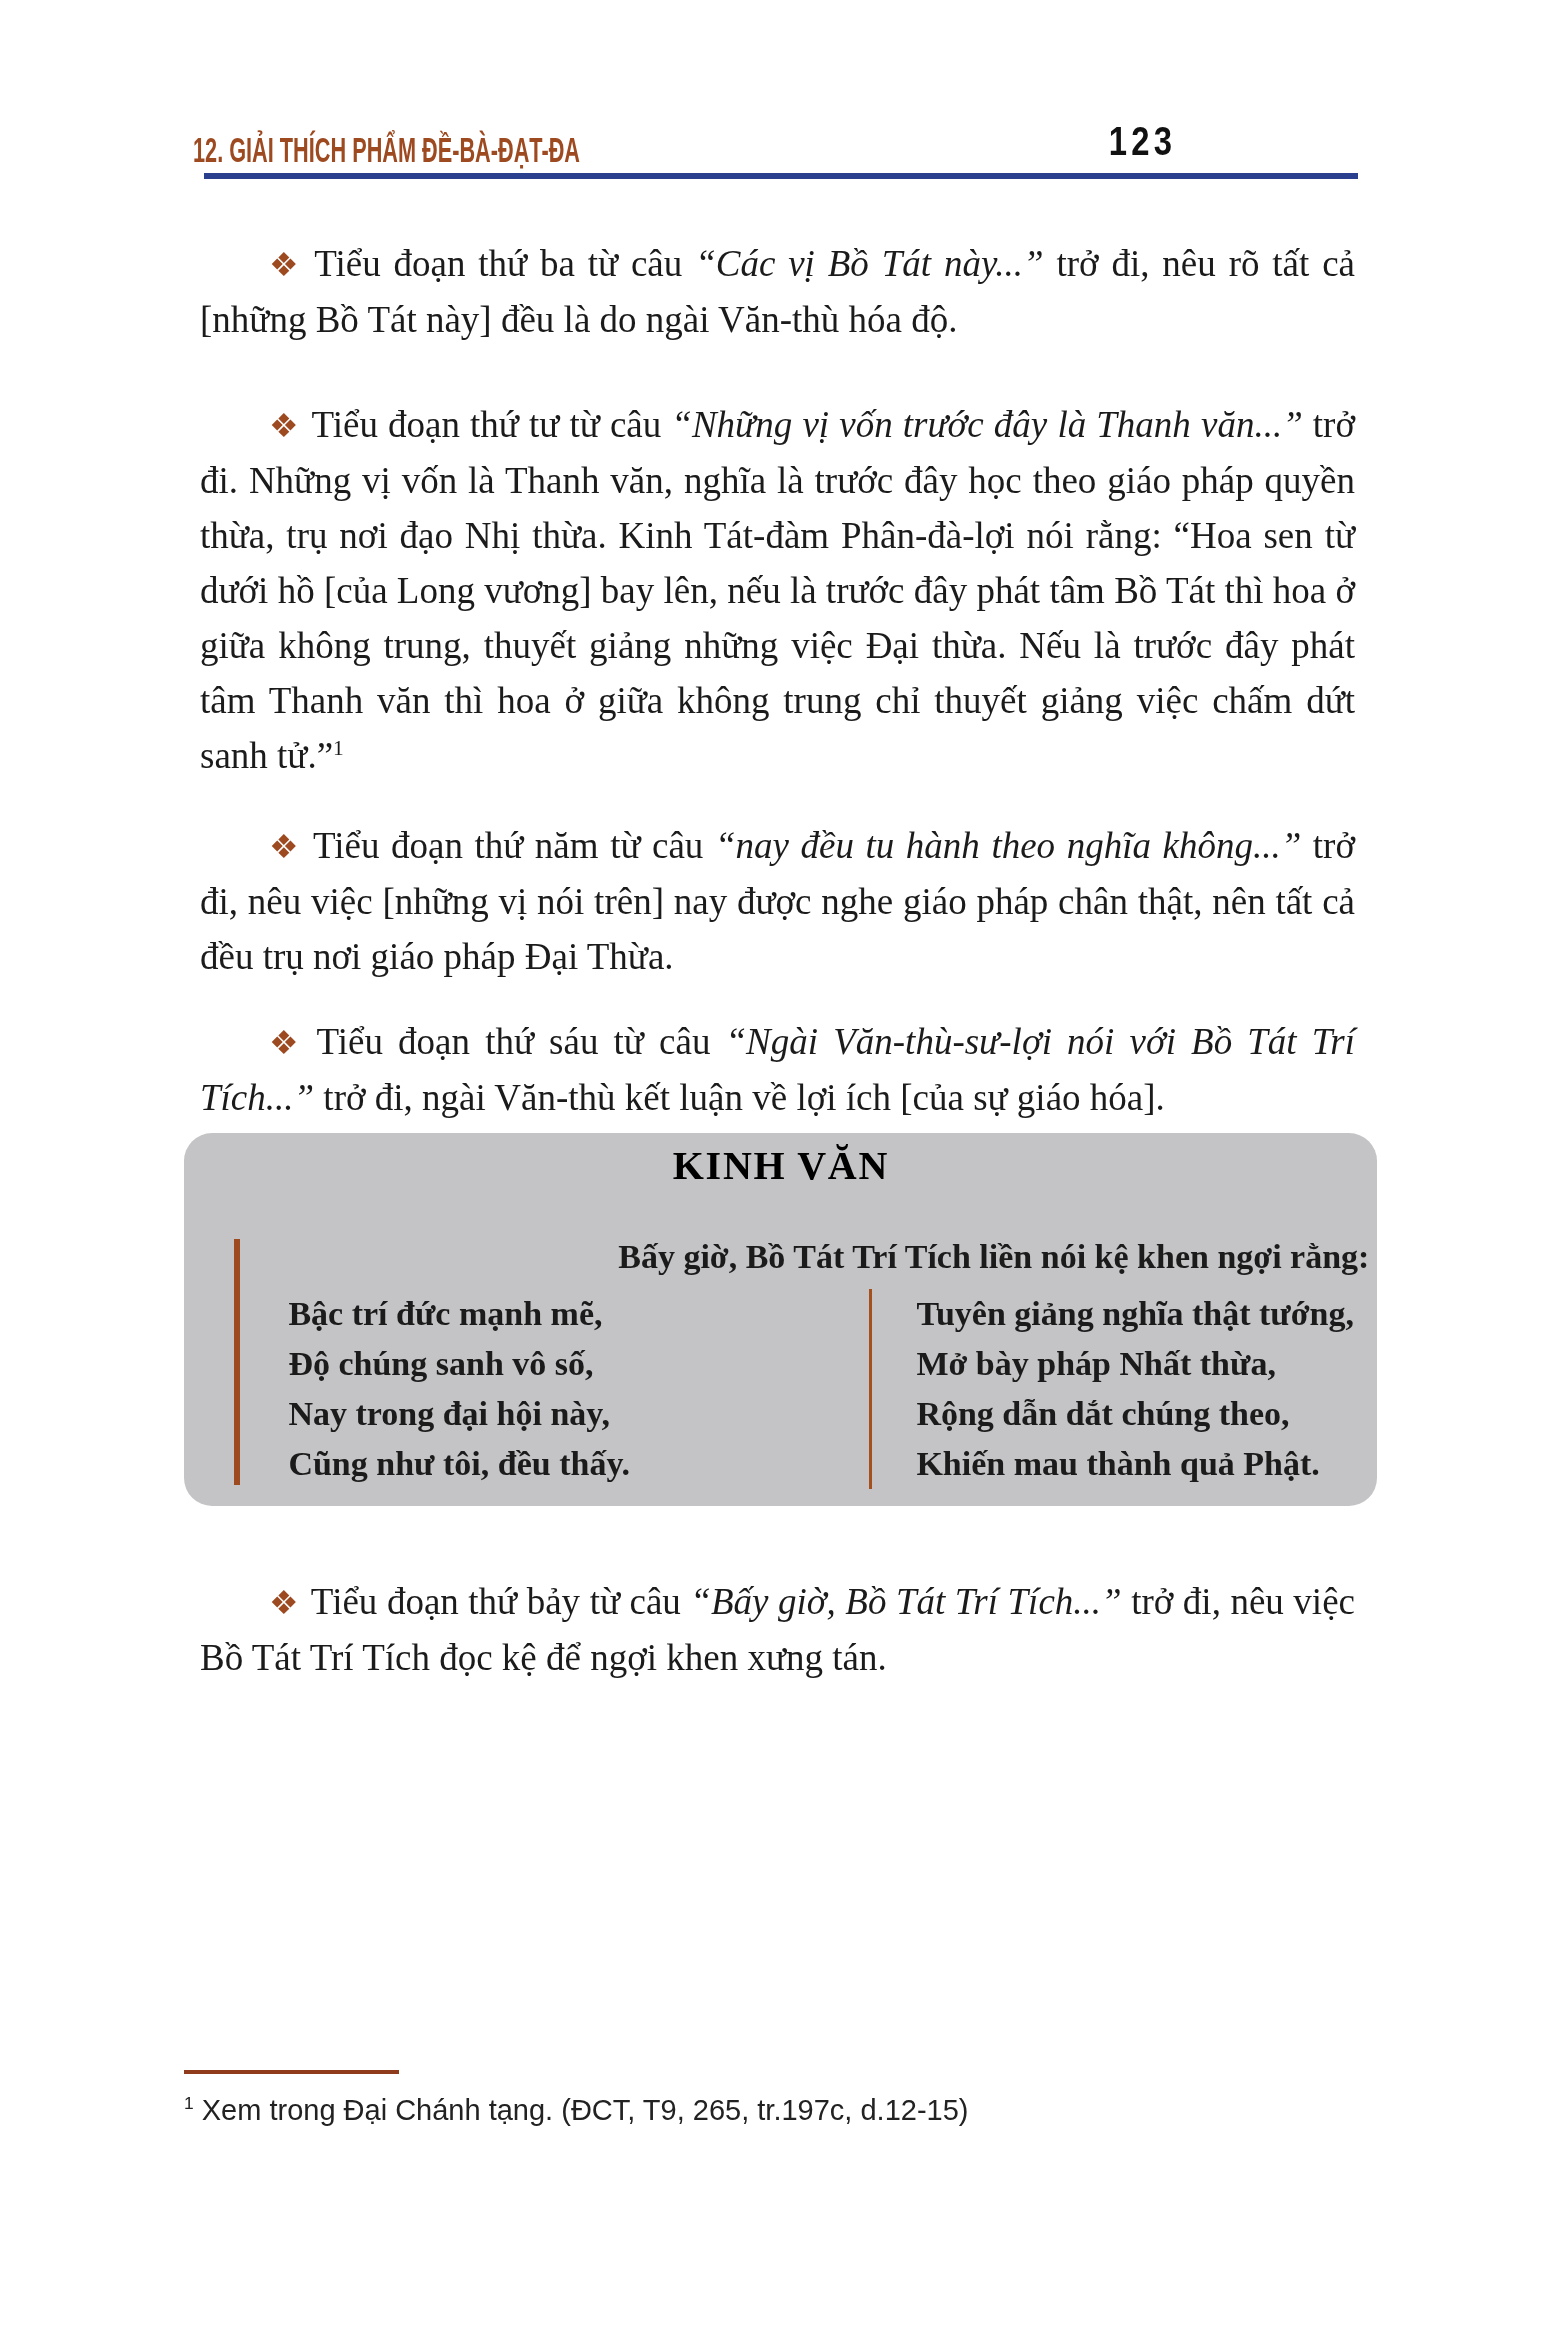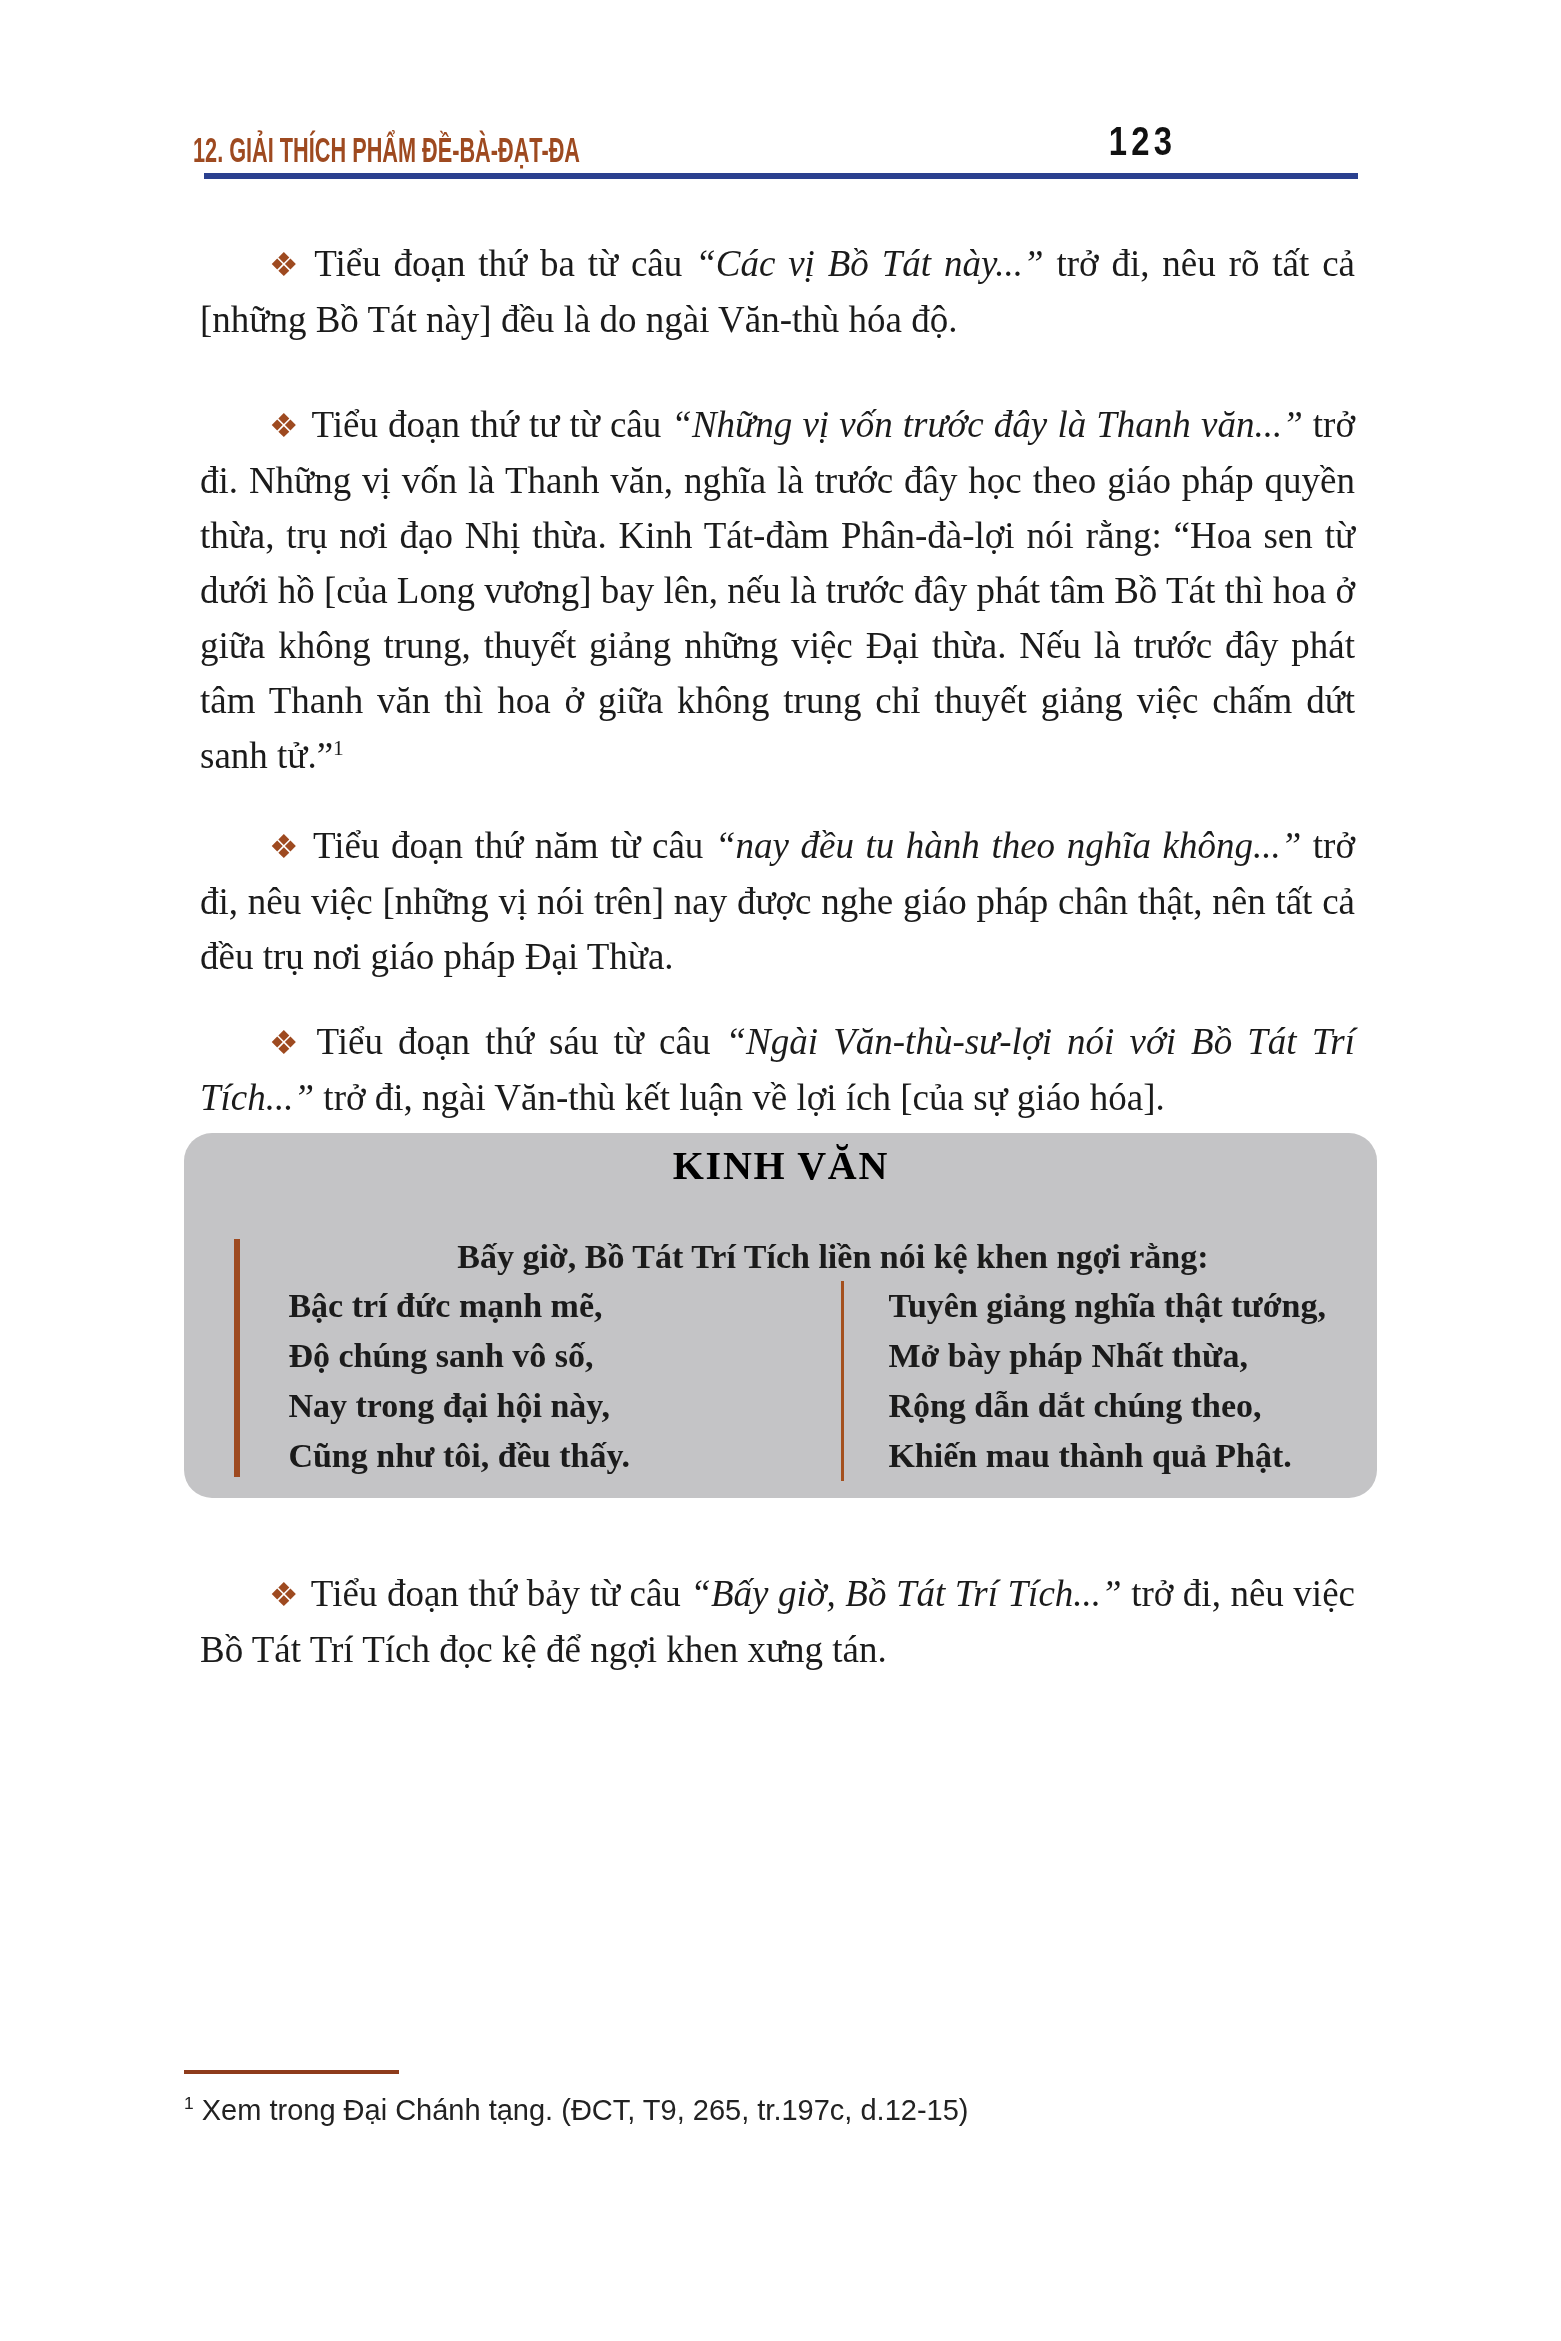--- a/index.html
+++ b/index.html
@@ -38,22 +38,22 @@
     background:#c4c4c6;border-radius:28px;padding:10.4px 0 17.3px 0;
   }
   .kinh-title{
     text-align:center;font-weight:bold;font-size:40px;line-height:43px;
     letter-spacing:1.7px;color:#000000;
   }
   .kinh-body{position:relative;margin:45px 0 0 50px;padding-left:54px;}
   .kinh-body::before{
     content:"";position:absolute;left:0;top:7px;bottom:3.5px;width:6px;background:#9e4a20;
   }
-  .kinh-intro{margin:0;font-weight:bold;font-size:34px;line-height:49px;text-align:center;}
-  .verse{display:flex;}
+  .kinh-intro{margin:8px;font-weight:bold;font-size:34px;line-height:49px;text-align:right;}
+  .verse{display:flex;gap:28px;}
   .v-col{text-align:left;}
   .v-left{width:553px;}
   .v-right{border-left:3.5px solid #a4501e;padding-left:44px;}
   .v-line{font-weight:bold;font-size:34px;line-height:50px;white-space:nowrap;}
   
   .after-box{margin-top:68px;}
   
   .footnote-area{position:absolute;left:184px;top:2070px;width:1171px;}
   .footnote-rule{width:215px;height:4.3px;background:#8e3c1c;margin-bottom:17.3px;}
   .footnote-text{

